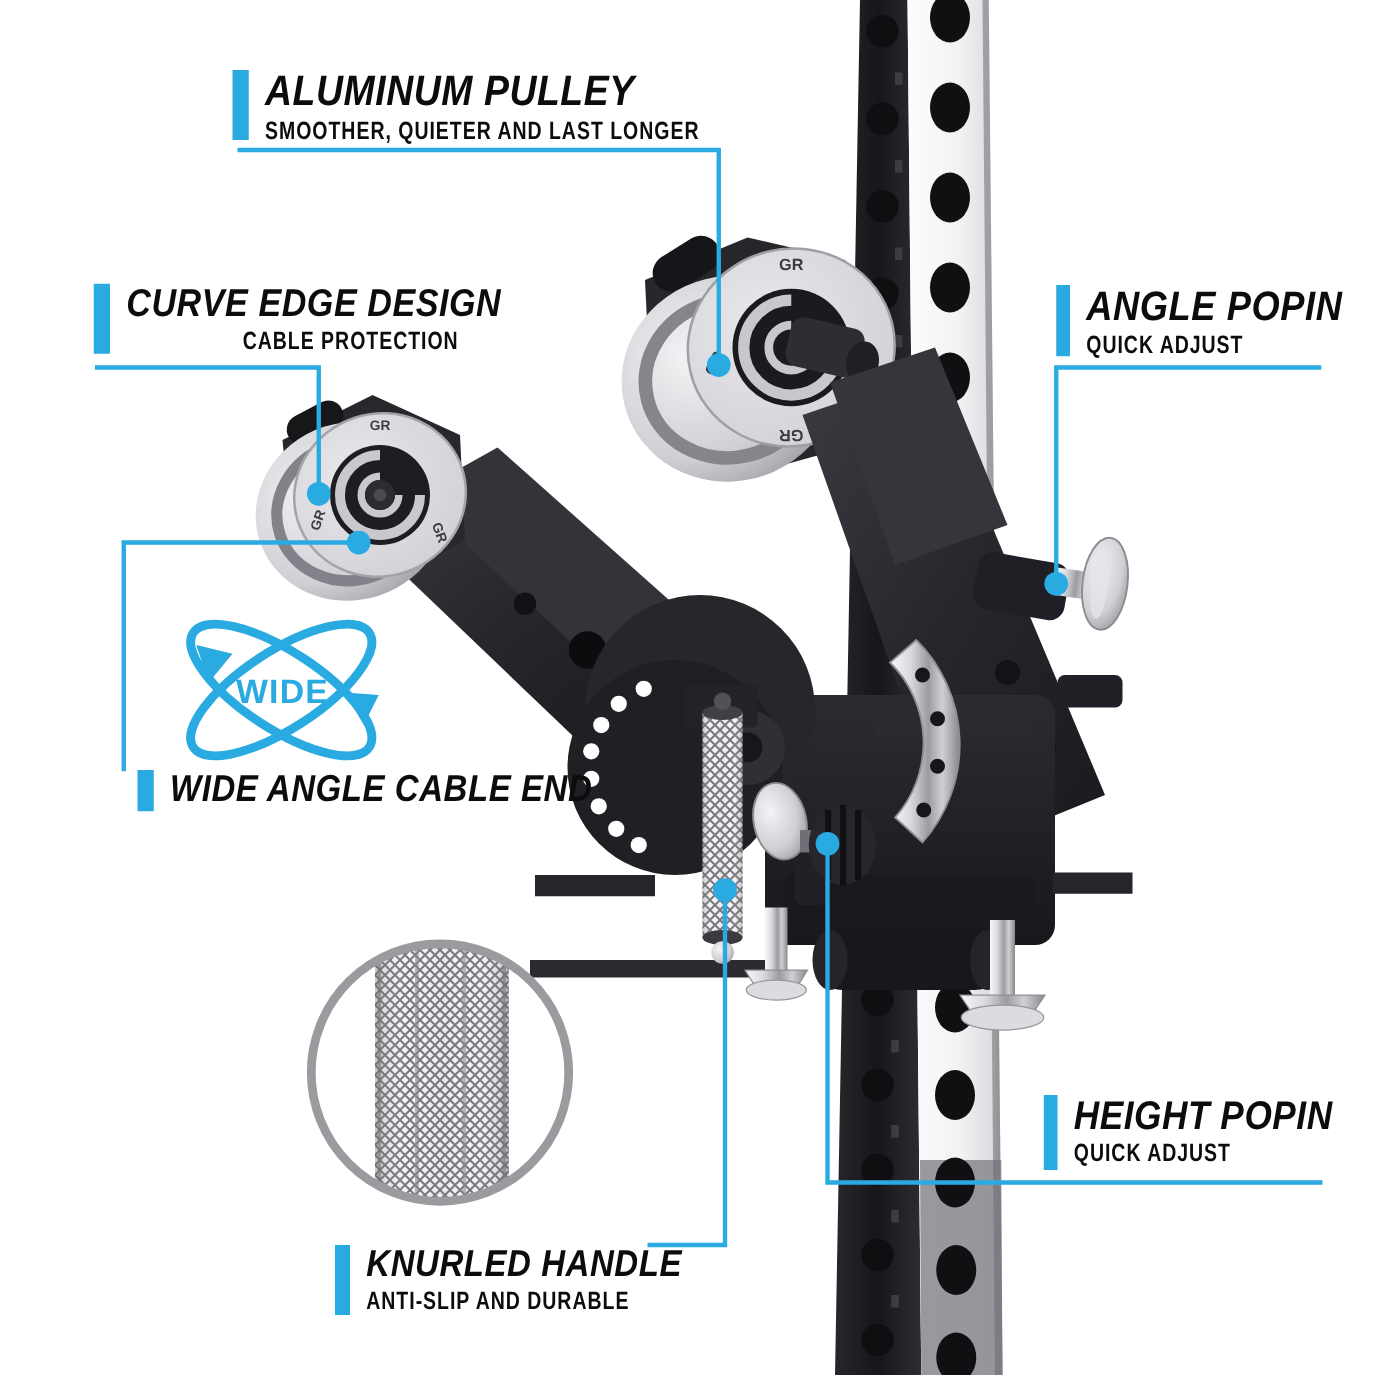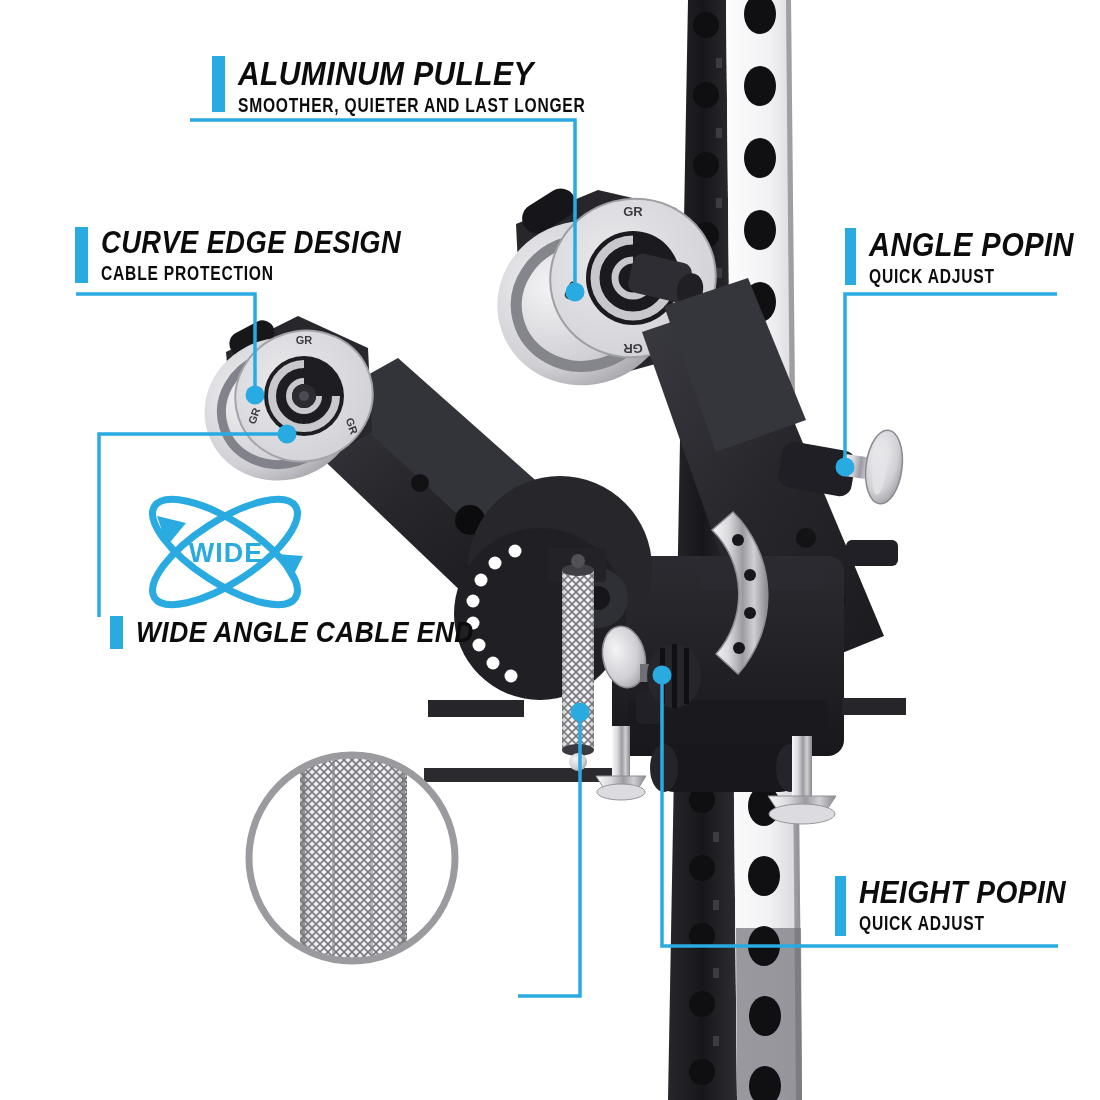--- a/index.html
+++ b/index.html
@@ -282,29 +282,29 @@
   <g>
     <circle class="dot" cx="575" cy="292" r="9.5"></circle>
     <circle class="dot" cx="255" cy="395" r="9.5"></circle>
     <circle class="dot" cx="845" cy="467" r="9.5"></circle>
     <circle class="dot" cx="287" cy="434" r="9.5"></circle>
     <circle class="dot" cx="580" cy="712" r="9.5"></circle>
     <circle class="dot" cx="662" cy="675" r="9.5"></circle>
   </g>
 </svg>
 
-<div class="callout" style="left:186px;top:56px;margin-left:26px;">
+<div class="callout" style="left:186px;top:56px;">
   <div class="bar" style="width:13px;height:56px;"></div>
   <div class="ctext">
     <div class="title fs34">ALUMINUM PULLEY</div>
     <div class="subtitle">SMOOTHER, QUIETER AND LAST LONGER</div>
   </div>
 </div>
 
-<div class="callout" style="left:75px;top:227px;">
+<div class="callout" style="left:75px;top:227px;text-align:right;">
   <div class="bar" style="width:13px;height:56px;"></div>
   <div class="ctext">
     <div class="title fs31">CURVE EDGE DESIGN</div>
     <div class="subtitle">CABLE PROTECTION</div>
   </div>
 </div>
 
 <div class="callout" style="left:845px;top:228px;">
   <div class="bar" style="width:11px;height:57px;"></div>
   <div class="ctext">
@@ -313,20 +313,27 @@
   </div>
 </div>
 
 <div class="callout" style="left:110px;top:616px;text-align:center;">
   <div class="bar" style="width:13px;height:33px;"></div>
   <div class="ctext">
     <div class="title fs30">WIDE ANGLE CABLE END</div>
   </div>
 </div>
 
+<div class="callout" style="left:268px;top:996px;">
+  <div class="bar" style="width:12px;height:56px;"></div>
+  <div class="ctext">
+    <div class="title fs30">KNURLED HANDLE</div>
+    <div class="subtitle">ANTI-SLIP AND DURABLE</div>
+  </div>
+</div>
 
 <div class="callout" style="left:835px;top:876px;">
   <div class="bar" style="width:11px;height:60px;"></div>
   <div class="ctext">
     <div class="title fs32">HEIGHT POPIN</div>
     <div class="subtitle">QUICK ADJUST</div>
   </div>
 </div>
 
 </div>

